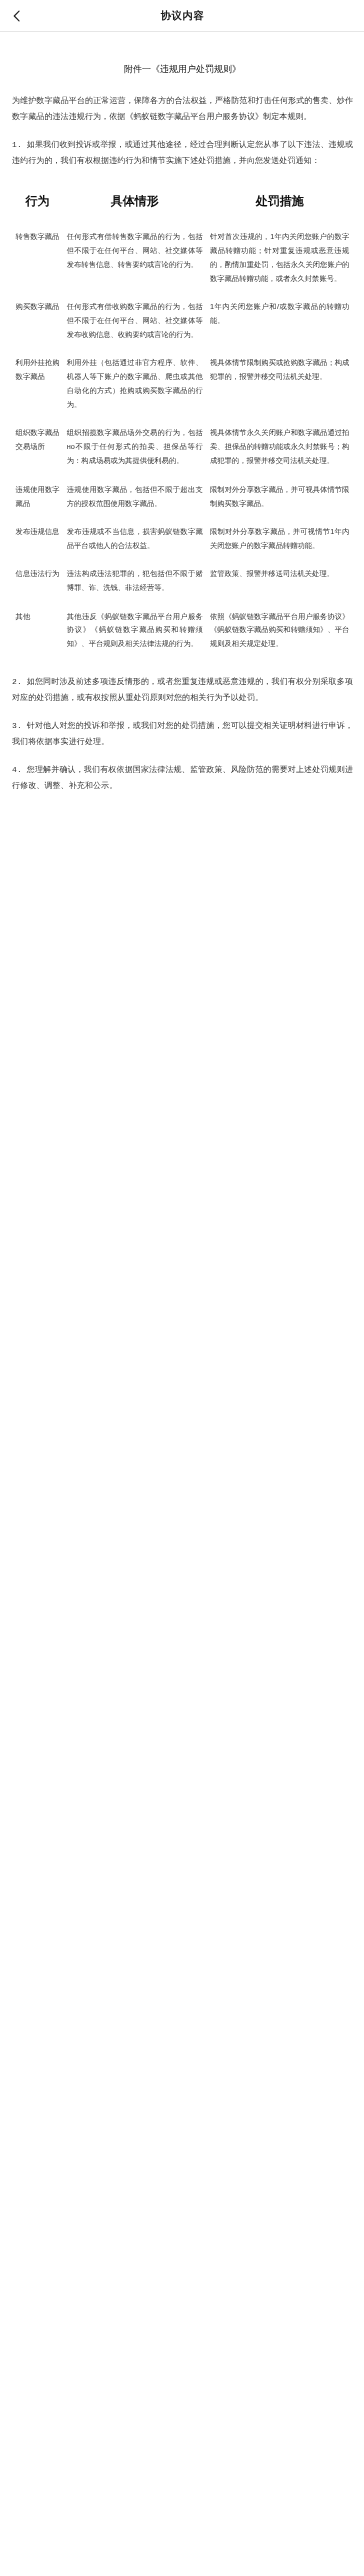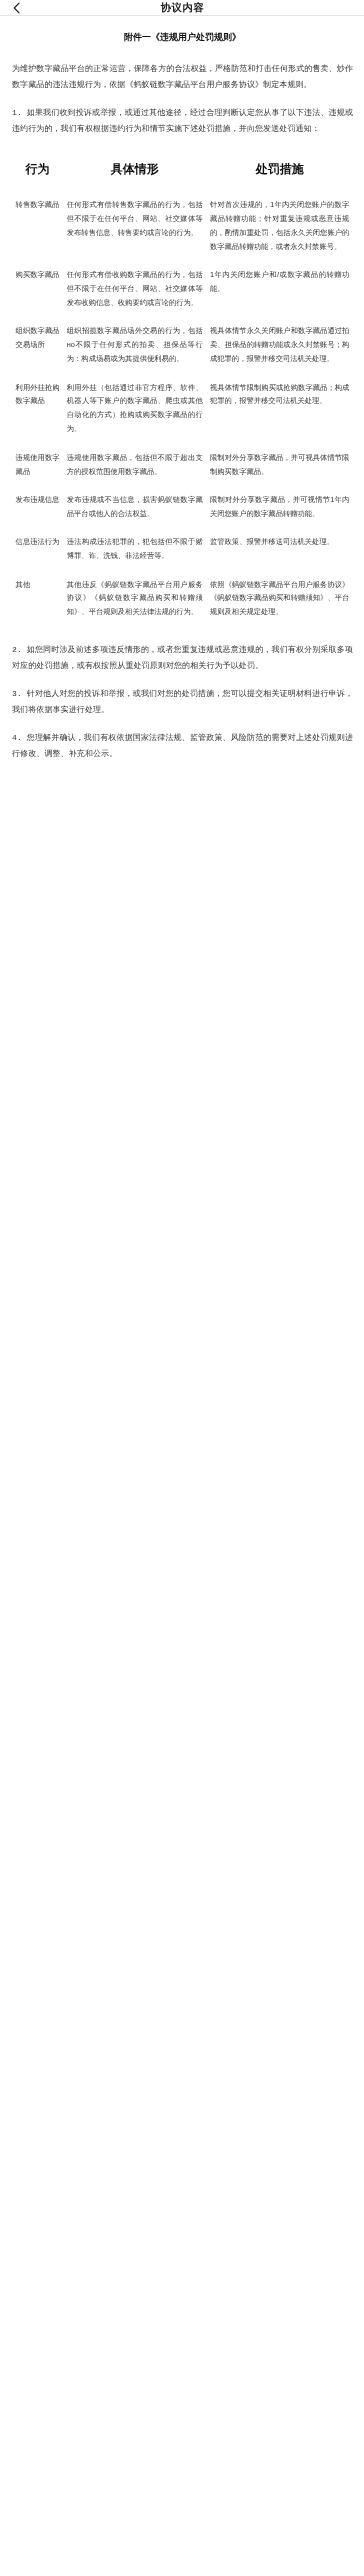--- a/index.html
+++ b/index.html
@@ -9,21 +9,21 @@
     background: #ffffff;
     font-family: "Liberation Sans", sans-serif;
   }
   body {
     width: 365px;
     min-height: 2576px;
     color: #222;
   }
   .header {
     position: relative;
-    height: 16px;
+    height: 32px;
     border-bottom: 0.6px solid #e6e6e6;
     display: flex;
     align-items: center;
     justify-content: center;
     background: #ffffff;
   }
   .back-btn {
     position: absolute;
     left: 8.5px;
     top: 50%;
@@ -41,23 +41,23 @@
     font-weight: 600;
     color: #1a1a1a;
     letter-spacing: 0.6px;
   }
   .content {
     padding: 13.4px 12px 36px 12px;
   }
   .doc-title {
     text-align: center;
     font-size: 9px;
-    font-weight: 700;
+    font-weight: 400;
     color: #111;
-    margin: 1px 0 16px 0;
+    margin: 17px 0 16px 0;
     line-height: 1.6;
   }
   p.para {
     font-size: 8px;
     line-height: 2.0;
     color: #333;
     margin: 0 0 12px 0;
     text-align: justify;
     letter-spacing: 0.1px;
     font-family: Liberation Mono, monospace;
@@ -138,28 +138,28 @@
           <td class="col-behavior">转售数字藏品</td>
           <td>任何形式有偿转售数字藏品的行为，包括但不限于在任何平台、网站、社交媒体等发布转售信息、转售要约或言论的行为。</td>
           <td>针对首次违规的，1年内关闭您账户的数字藏品转赠功能；针对重复违规或恶意违规的，酌情加重处罚，包括永久关闭您账户的数字藏品转赠功能，或者永久封禁账号。</td>
         </tr>
         <tr>
           <td class="col-behavior">购买数字藏品</td>
           <td>任何形式有偿收购数字藏品的行为，包括但不限于在任何平台、网站、社交媒体等发布收购信息、收购要约或言论的行为。</td>
           <td>1年内关闭您账户和/或数字藏品的转赠功能。</td>
         </tr>
         <tr>
+          <td class="col-behavior">利用外挂抢购数字藏品</td>
+          <td>利用外挂（包括通过非官方程序、软件、机器人等下账户的数字藏品、爬虫或其他自动化的方式）抢购或购买数字藏品的行为。</td>
+          <td>视具体情节限制购买或抢购数字藏品；构成犯罪的，报警并移交司法机关处理。</td>
+        </tr>
+        <tr>
           <td class="col-behavior">组织数字藏品交易场所</td>
           <td>组织招揽数字藏品场外交易的行为，包括но不限于任何形式的拍卖、担保品等行为：构成场易或为其提供便利易的。</td>
           <td>视具体情节永久关闭账户和数字藏品通过拍卖、担保品的转赠功能或永久封禁账号；构成犯罪的，报警并移交司法机关处理。</td>
-        </tr>
-        <tr>
-          <td class="col-behavior">利用外挂抢购数字藏品</td>
-          <td>利用外挂（包括通过非官方程序、软件、机器人等下账户的数字藏品、爬虫或其他自动化的方式）抢购或购买数字藏品的行为。</td>
-          <td>视具体情节限制购买或抢购数字藏品；构成犯罪的，报警并移交司法机关处理。</td>
         </tr>
         <tr>
           <td class="col-behavior">违规使用数字藏品</td>
           <td>违规使用数字藏品，包括但不限于超出支方的授权范围使用数字藏品。</td>
           <td>限制对外分享数字藏品，并可视具体情节限制购买数字藏品。</td>
         </tr>
         <tr>
           <td class="col-behavior">发布违规信息</td>
           <td>发布违规或不当信息，损害蚂蚁链数字藏品平台或他人的合法权益。</td>
           <td>限制对外分享数字藏品，并可视情节1年内关闭您账户的数字藏品转赠功能。</td>

